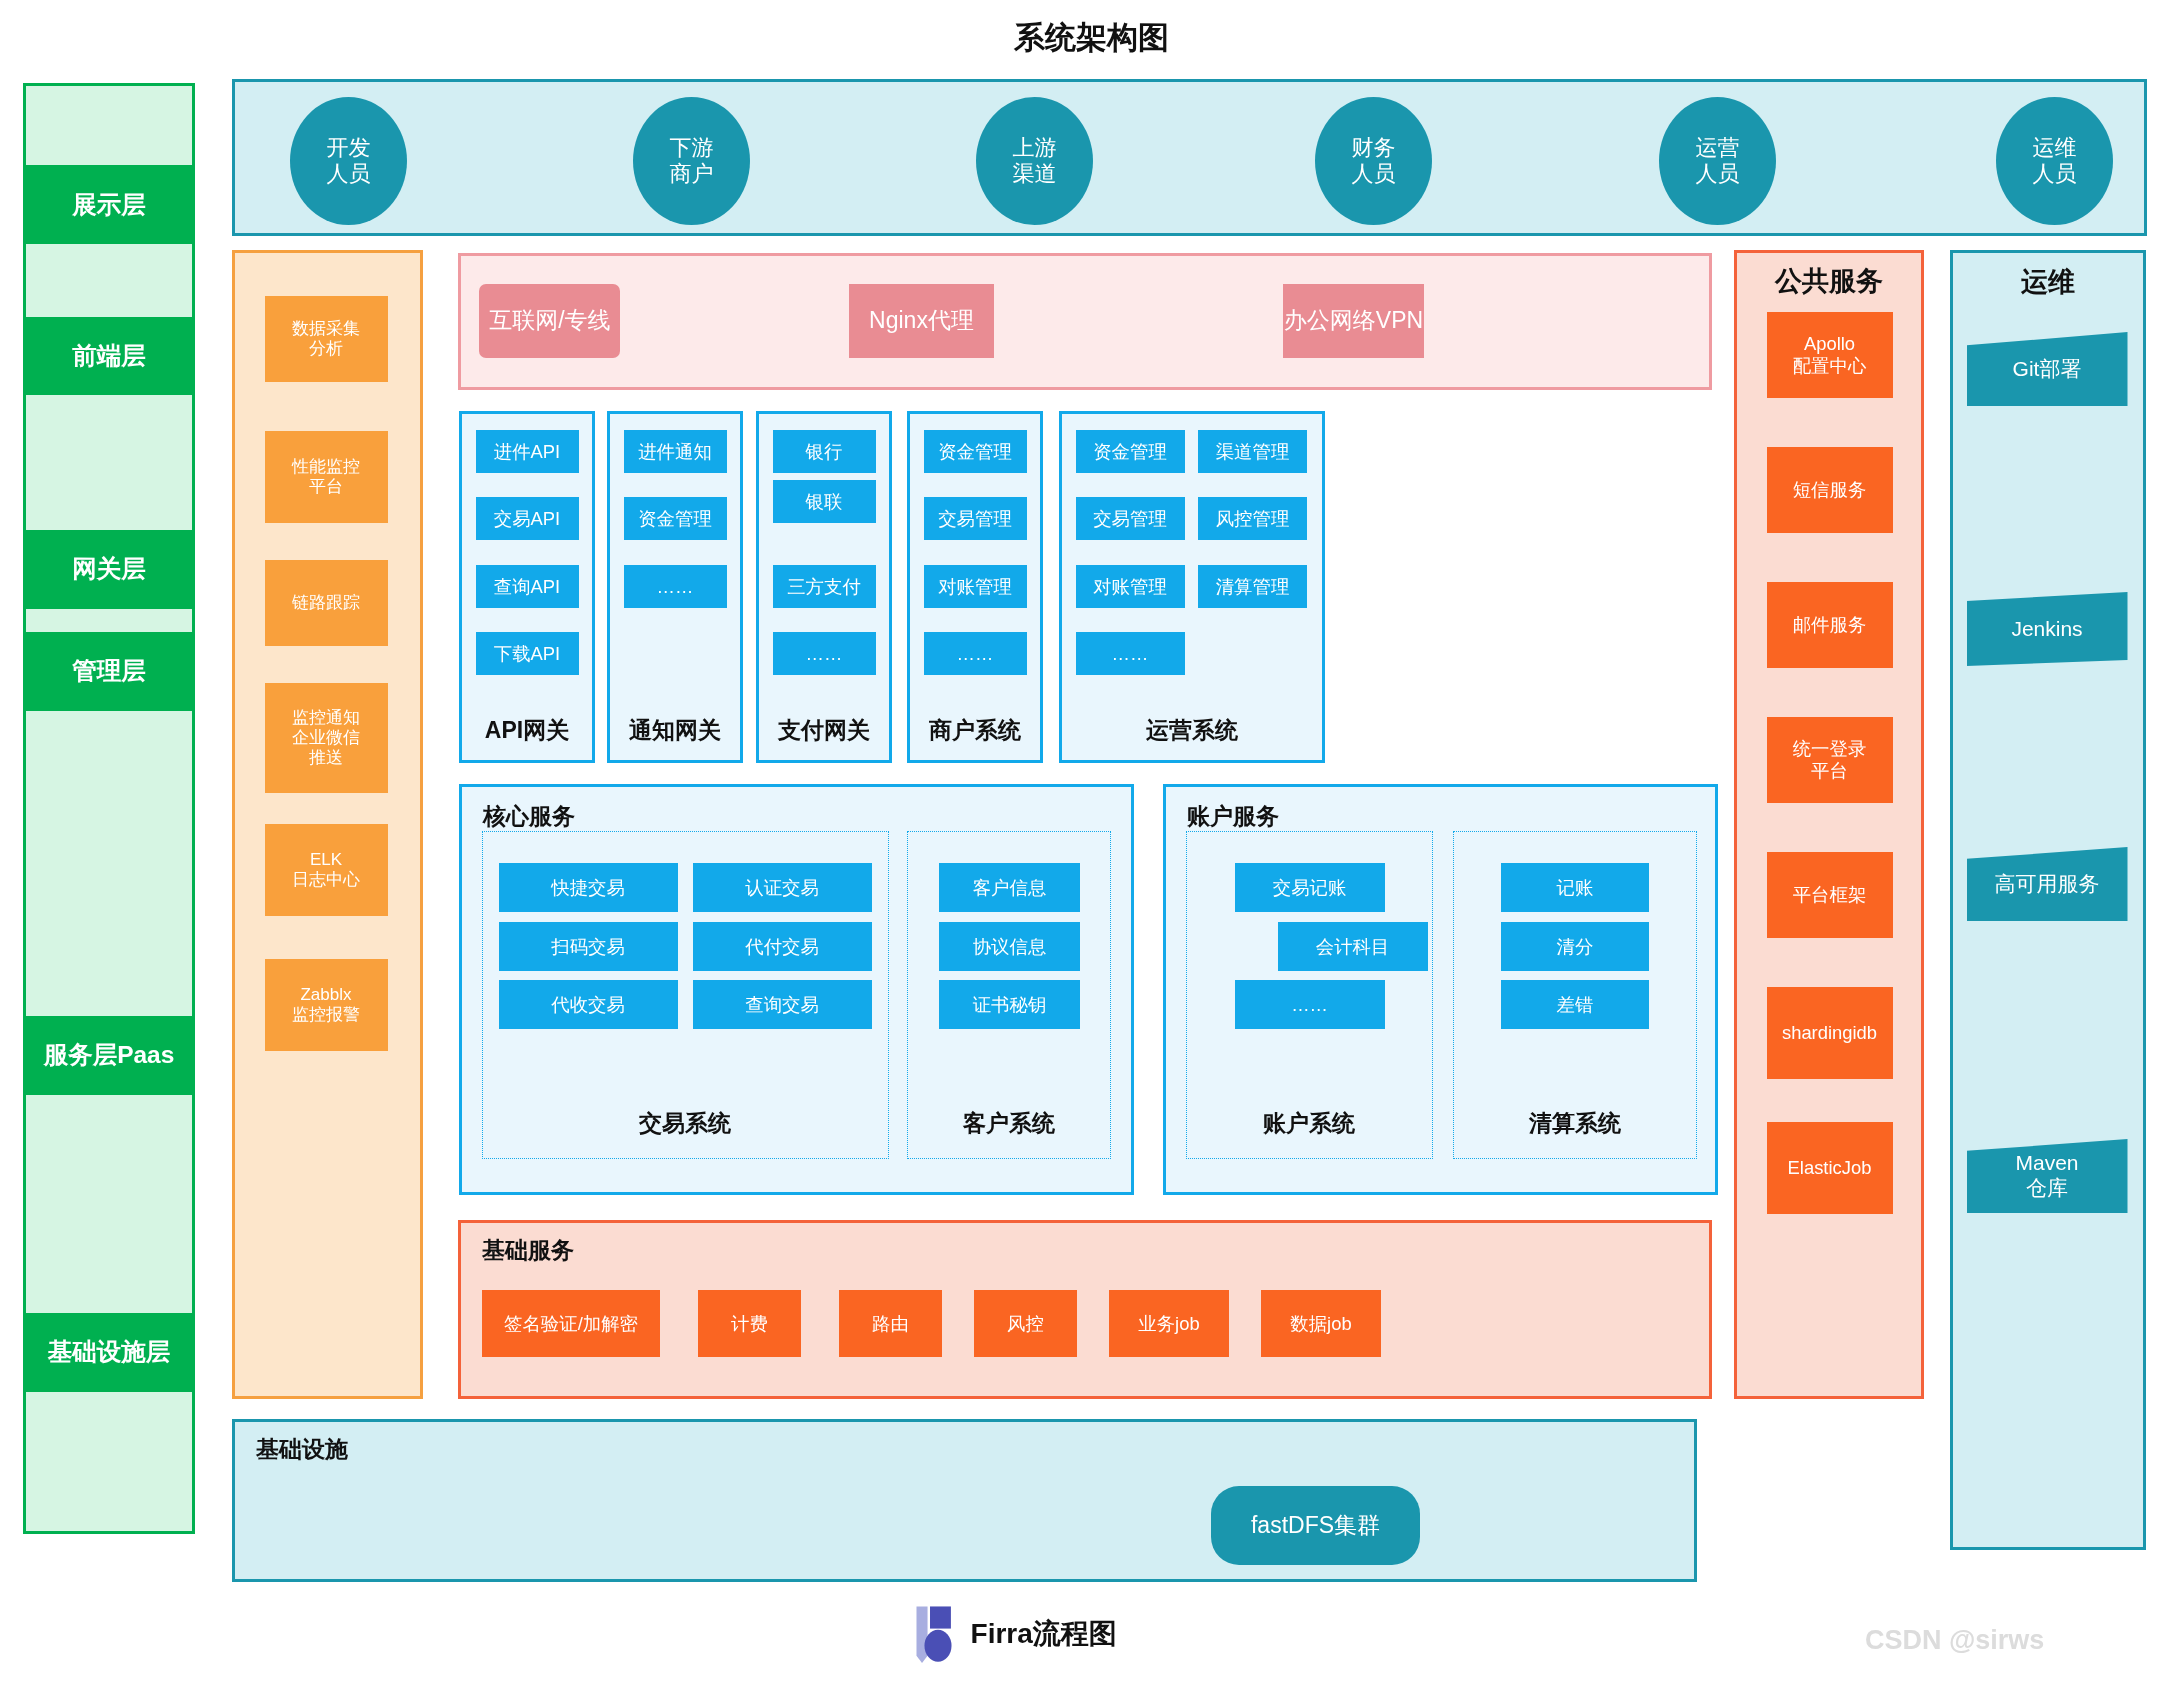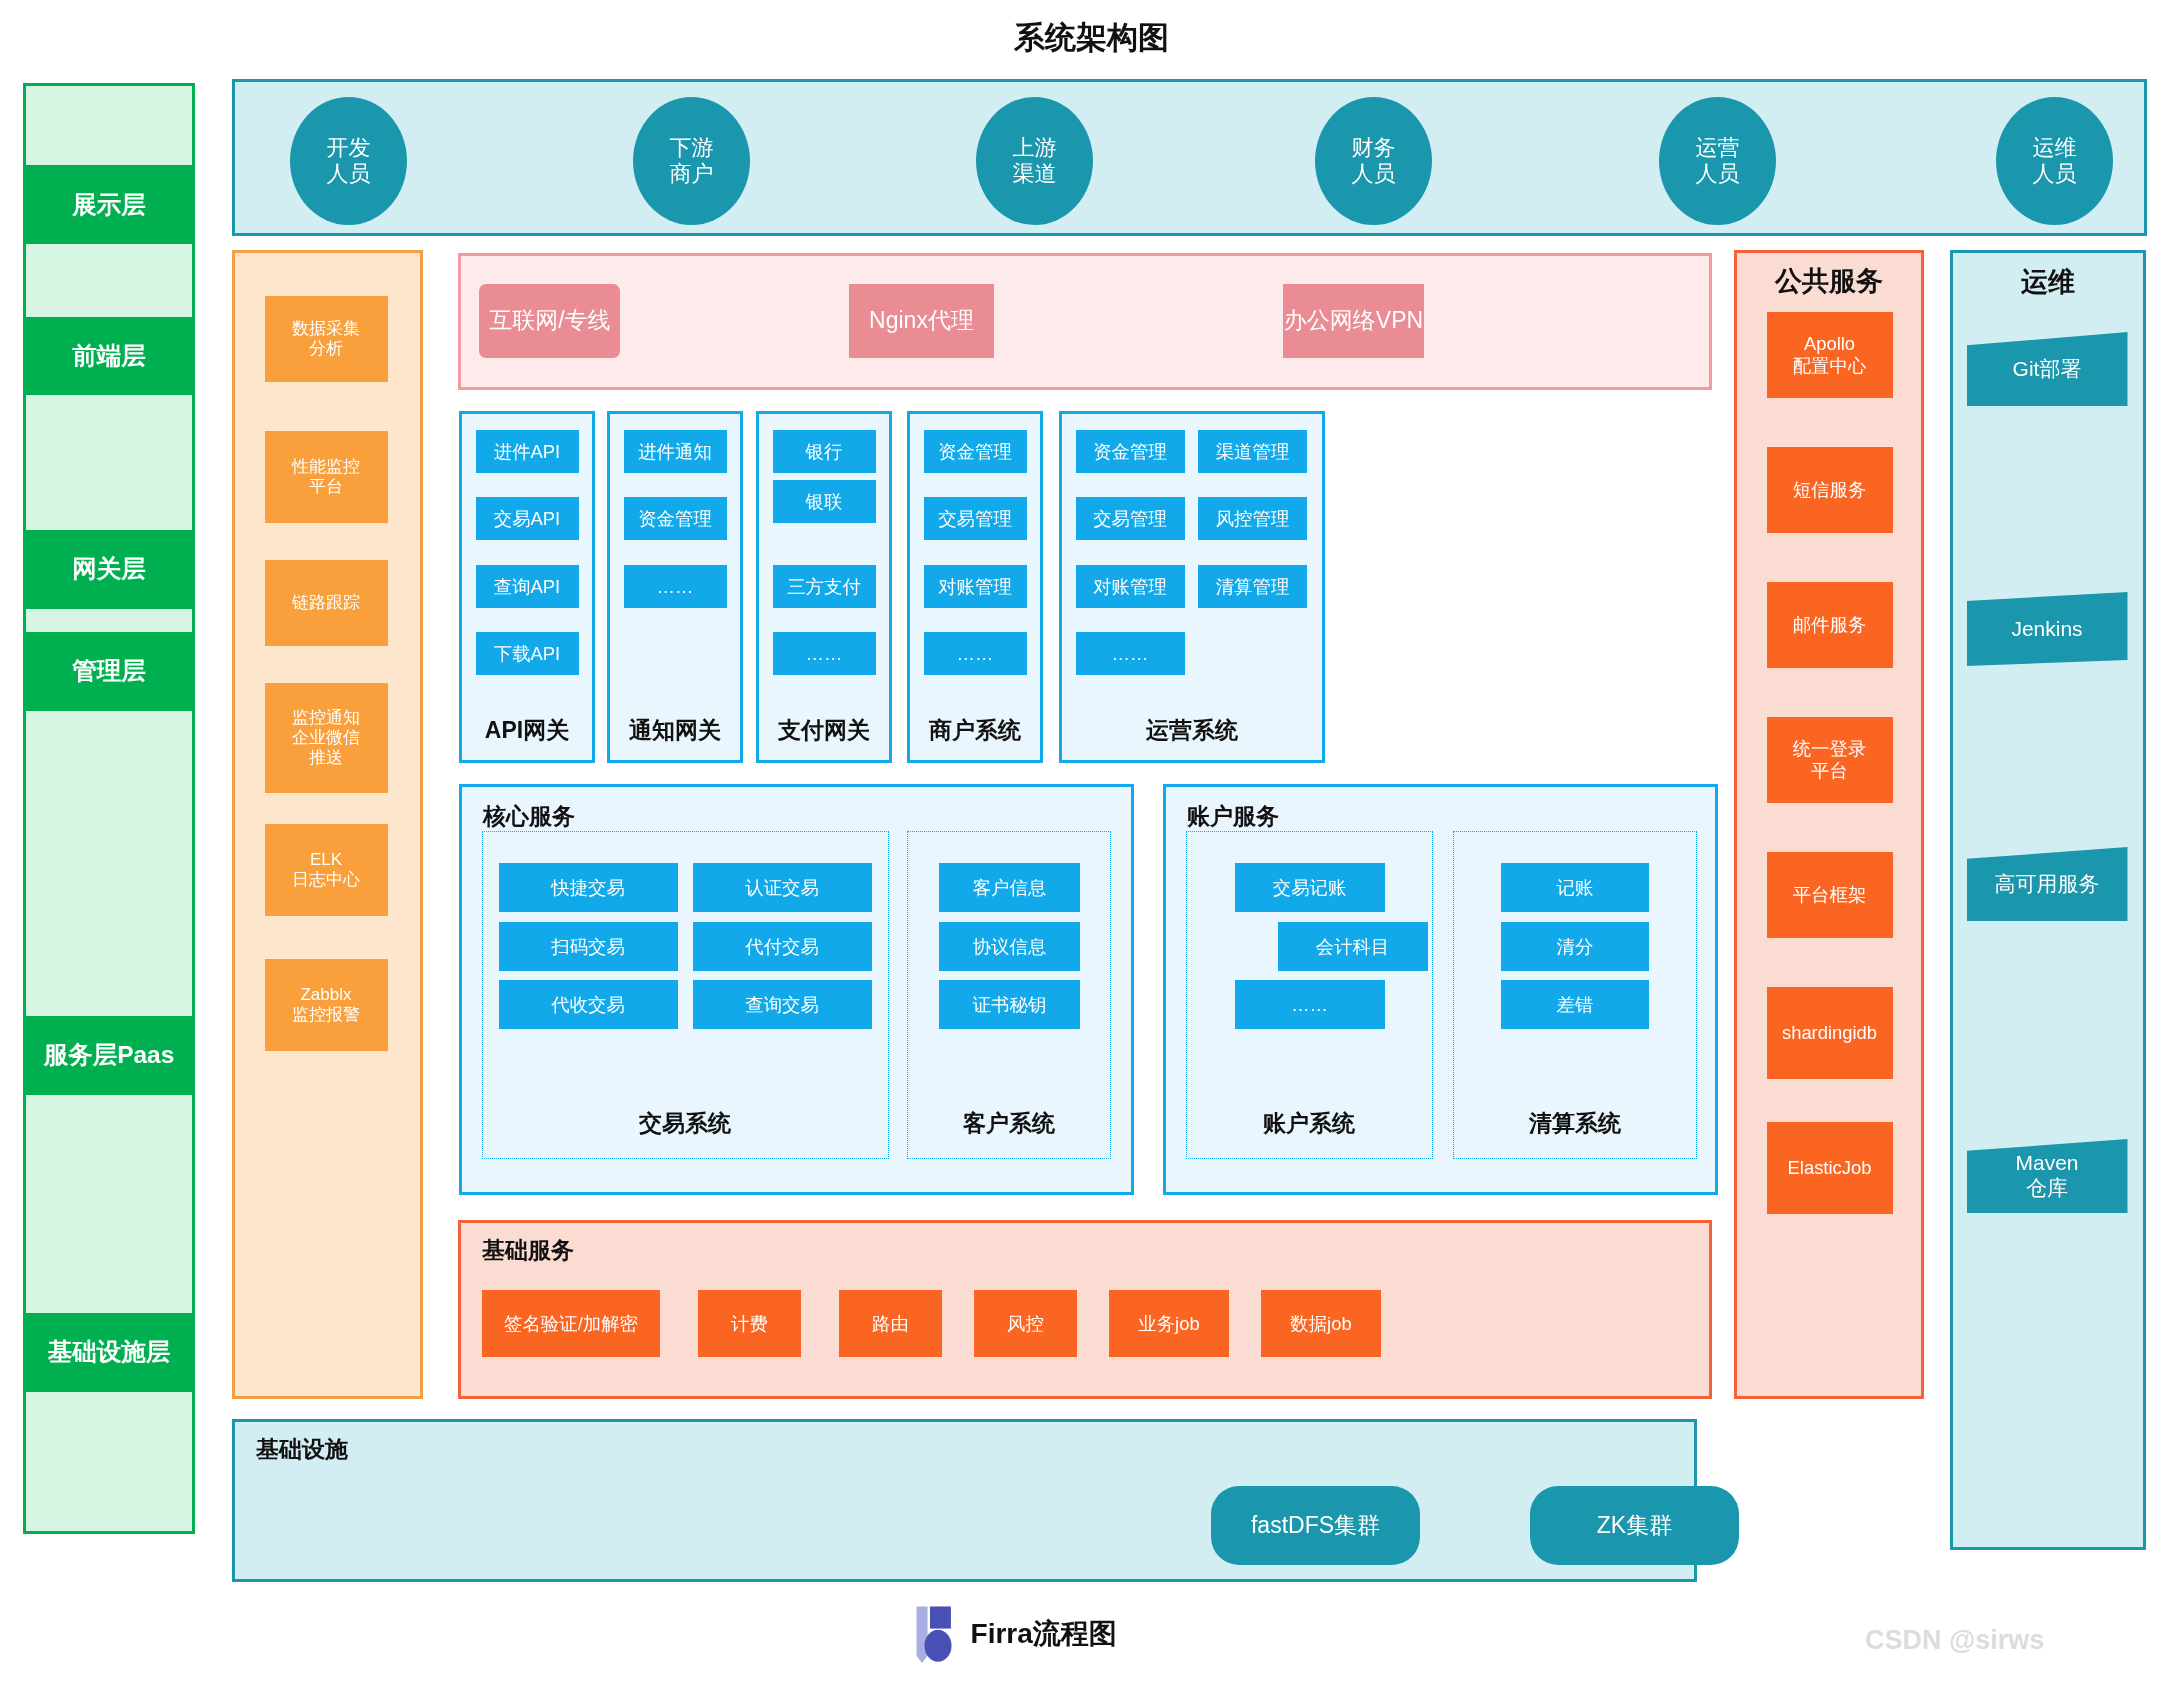--- a/index.html
+++ b/index.html
@@ -142,21 +142,20 @@
   <div class="panel-title">运维</div>
 <div class="ops-shape ctr" style="top: 79px; clip-path: polygon(0% 18%, 100% 0%, 100% 100%, 0% 100%);">Git部署</div>
     <div class="ops-shape ctr" style="top: 339px; clip-path: polygon(0% 12%, 100% 0%, 100% 92%, 0% 100%);">Jenkins</div>
     <div class="ops-shape ctr" style="top: 594px; clip-path: polygon(0% 16%, 100% 0%, 100% 100%, 0% 100%);">高可用服务</div>
     <div class="ops-shape ctr" style="top: 886px; clip-path: polygon(0% 16%, 100% 0%, 100% 100%, 0% 100%);">Maven<br>仓库</div>
   </div>
 
 <div class="abs panel" id="infra">
   <div class="panel-title">基础设施</div>
     <div class="infra-pill ctr" style="left: 976px; width: 209px;">fastDFS集群</div>
-    <div class="infra-pill ctr" style="left: 1295px; width: 209px;">ZK集群</div>
   </div>
 
 <div class="abs" id="brand">
   <svg width="48" height="59" viewBox="0 0 78 96">
     <polygon points="4,4 22,4 22,84 13,96 4,84" fill="#a8aee0"></polygon>
     <rect x="26" y="4" width="34" height="36" fill="#4a4fb5"></rect>
     <ellipse cx="39" cy="68" rx="22" ry="26" fill="#4a4fb5"></ellipse>
   </svg>
   <span id="brand-text">Firra流程图</span>
 </div>

